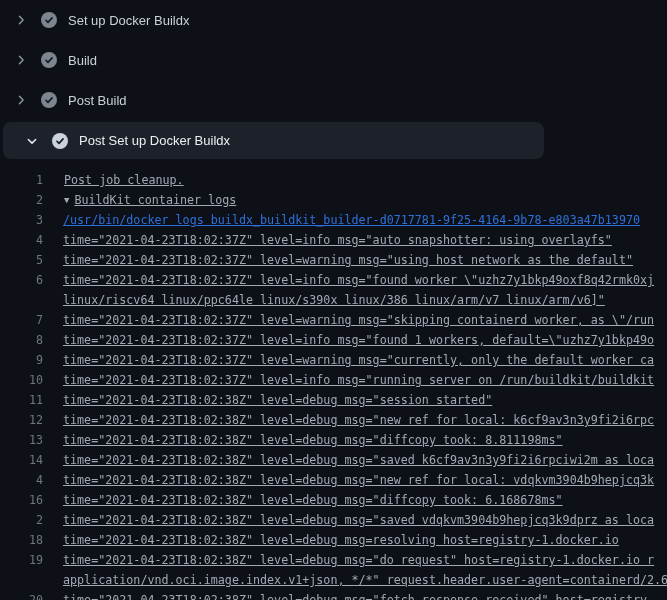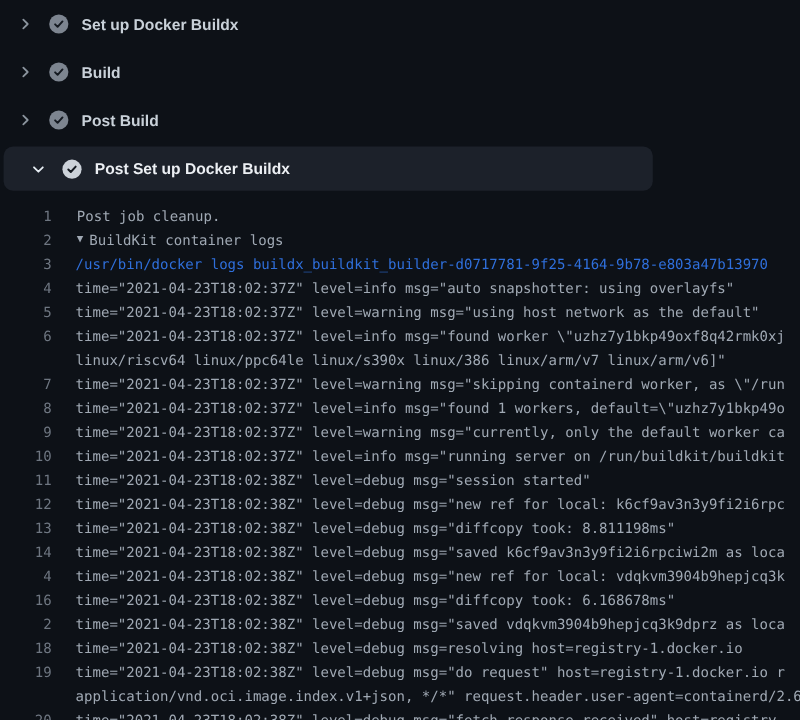--- a/index.html
+++ b/index.html
@@ -3,35 +3,35 @@
 <meta charset="utf-8">
 <style>
   html,body{margin:0;padding:0;}
   body{
     width:667px;height:600px;overflow:hidden;
     background:#0d1117;
     font-family:"Liberation Sans",sans-serif;
     -webkit-font-smoothing:antialiased;
   }
   
-  .steps{width:547px;font-weight:bold;}
+  .steps{width:547px;}
   .step{height:40px;display:flex;align-items:center;padding:0 12px 0 13px;box-sizing:border-box;cursor:pointer;}
   .step .chev{width:16px;display:flex;align-items:center;justify-content:center;color:#8b949e;flex-shrink:0;}
   .step .check-circle{width:16px;height:16px;border-radius:50%;background:#7d8590;display:flex;align-items:center;justify-content:center;margin-left:12px;flex-shrink:0;}
   .step .label{margin-left:11px;font-size:13px;color:#c9d1d9;white-space:nowrap;}
   .step.expanded{height:37px;margin:2px 3px 1px 3px;padding-left:21px;background:#1c212a;border-radius:8px;}
   .step.expanded .chev{color:#e6edf3;}
   .step.expanded .check-circle{background:#ccd2d9;}
   .step.expanded .label{color:#eceff3;}
   
   .log{padding-top:10px;width:667px;}
   .log-row{display:flex;align-items:center;height:20px;overflow:hidden;
     font-family:"DejaVu Sans Mono",monospace;font-size:11.7px;line-height:20px;white-space:pre;}
   .log-num{width:43px;text-align:right;color:#6e7681;flex-shrink:0;cursor:pointer;}
-  .log-text{color:#a0a9b4;white-space:pre;}
+  .log-text{color:#a0a9b4;white-space:pre;text-decoration:underline;}
   .t0{padding-left:21px;}
   .t1{padding-left:20px;}
   .tw{padding-left:20px;}
   .command{color:#2f6fdb;}
   .group-caret{color:#a0a9b4;font-size:9px;padding-left:21px;margin-right:5px;flex-shrink:0;cursor:pointer;}
 </style>
 </head>
 <body>
 
 <div class="steps">

